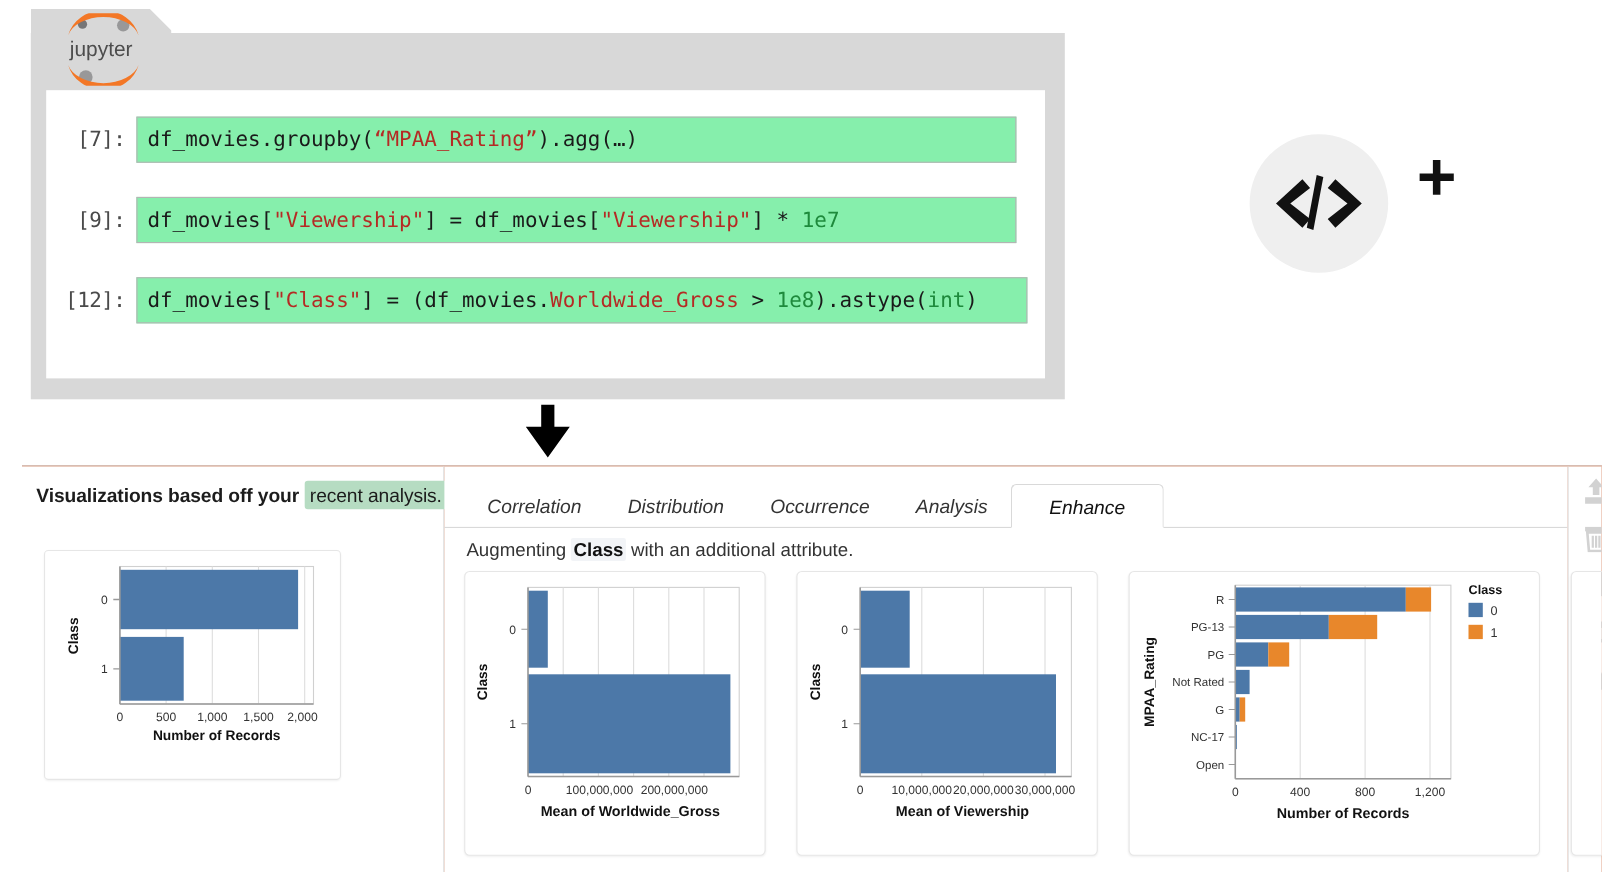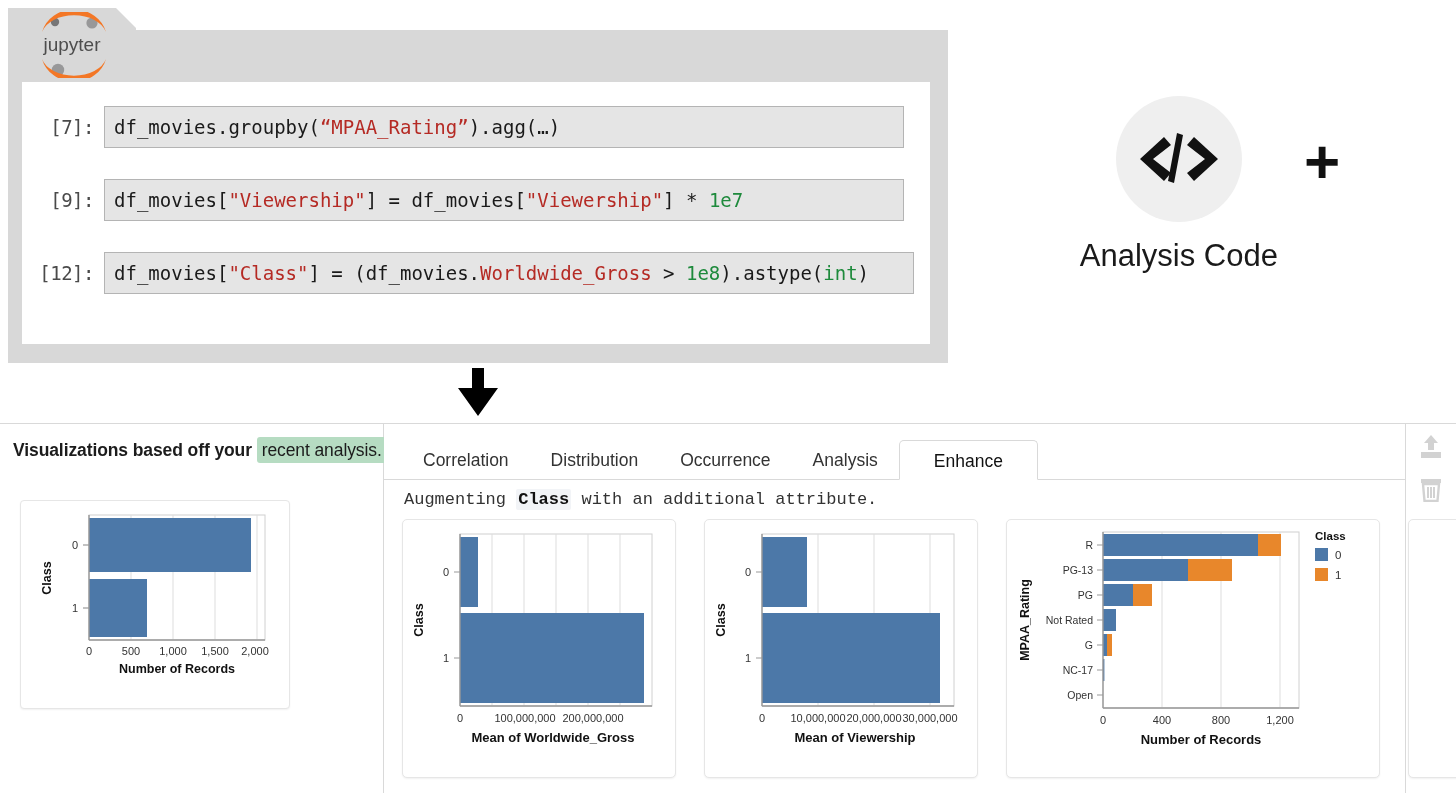--- a/index.html
+++ b/index.html
@@ -1,21 +1,21 @@
 <!DOCTYPE html>
 <html><head>
 <meta charset="utf-8">
 <style>
   html,body{margin:0;padding:0;}
   body{
     width:1456px;height:793px;overflow:hidden;background:#ffffff;
     font-family:"Liberation Sans","DejaVu Sans",sans-serif;
     -webkit-font-smoothing:antialiased;
   }
-  .root{position:relative;width:1324px;height:793px;}
+  .root{position:relative;width:1324px;height:793px;margin-left:20px;}
 
   
   .nb-wrap{position:absolute;left:8px;top:8px;width:940px;height:355px;}
   .nb-tab{
     position:absolute;left:0;top:0;width:128px;height:58px;background:#d8d8d8;
     clip-path:polygon(0 0, 108px 0, 128px 20px, 128px 58px, 0 58px);
   }
   .nb-body{
     position:absolute;left:0;top:22px;width:940px;height:333px;background:#d8d8d8;
   }
@@ -23,21 +23,21 @@
   .nb-inner{
     position:absolute;left:14px;top:74px;width:908px;height:262px;background:#ffffff;
   }
   .cell{position:absolute;display:flex;align-items:center;}
   .cell .prompt{
     width:72px;text-align:right;padding-right:10px;
     font-family:"DejaVu Sans Mono","Liberation Mono",monospace;
     font-size:19px;color:#4a4a4a;letter-spacing:-.5px;
   }
   .cell .src{
-    background:#e5e5e5;border:1px solid #b4b4b4;
+    background:#86efac;border:1px solid #b4b4b4;
     font-family:"DejaVu Sans Mono","Liberation Mono",monospace;
     font-size:19px;color:#1a1a1a;white-space:pre;
     padding:8px 9px;box-sizing:border-box;height:42px;line-height:24px;
     display:flex;align-items:center;
   }
   .tok-str{color:#b52a24;}
   .tok-num{color:#1e8a3c;}
   .tok-fn{color:#1e8a3c;text-align:right;}
   .tok-attr{color:#b52a24;}
 
@@ -70,26 +70,26 @@
     position:absolute;left:20px;top:76px;width:268px;height:207px;
     background:#fff;border:1px solid #e6e6e6;border-radius:4px;
     box-shadow:0 1px 2px rgba(0,0,0,.06);
   }
 
   
   .main{flex:1 1 auto;position:relative;min-width:0;background:#fff;}
   .tabs{position:absolute;left:0;top:0;height:56px;width:100%;
         border-bottom:1px solid #d9d9d9;display:flex;align-items:flex-end;padding-left:18px;box-sizing:border-box;}
   .tab{font-size:17.5px;color:#333;padding:0 21px;height:40px;line-height:40px;
-       box-sizing:border-box;position:relative;top:1px;white-space:nowrap;}
+       box-sizing:border-box;position:relative;top:1px;white-space:nowrap;font-style:italic;}
   .tab.active{
     background:#fff;border:1px solid #d9d9d9;border-bottom:1px solid #fff;
     border-radius:5px 5px 0 0;color:#111;padding:0 34px;
   }
-  .subtitle{position:absolute;left:20px;top:66px;font-size:17px;color:#333;font-family:Liberation Mono, monospace;}
+  .subtitle{position:absolute;left:20px;top:66px;font-size:17px;color:#333;}
   .subtitle b{color:#111;background:#f2f4f7;padding:1px 2px;border-radius:2px;}
   .charts{position:absolute;left:18px;top:95px;right:0;height:260px;display:flex;gap:28px;}
   .card{
     background:#fff;border:1px solid #e6e6e6;border-radius:5px;
     box-shadow:0 1px 2px rgba(0,0,0,.06);flex:0 0 auto;height:257px;position:relative;
   }
   .card.w1{width:272px;}
   .card.w3{width:372px;}
   .card.wcut{width:70px;}
 
@@ -148,21 +148,20 @@
 
   <div class="iconsets">
     <div class="iconset">
       <div class="icircle">
         <svg width="82" height="56" viewBox="0 0 82 56">
           <path d="M26 6 L33 14 L15 28 L33 42 L26 50 L2 28 Z" fill="#111"></path>
           <path d="M56 6 L49 14 L67 28 L49 42 L56 50 L80 28 Z" fill="#111"></path>
           <path d="M45 4 L36 52 L30 50 L39 2 Z" fill="#111"></path>
         </svg>
       </div>
-      <div class="ilabel">Analysis Code</div>
     </div>
 
     <div class="plus">+</div>
 
   </div>
 
   <div class="app">
 
     <div class="side">
       <div class="side-title">

